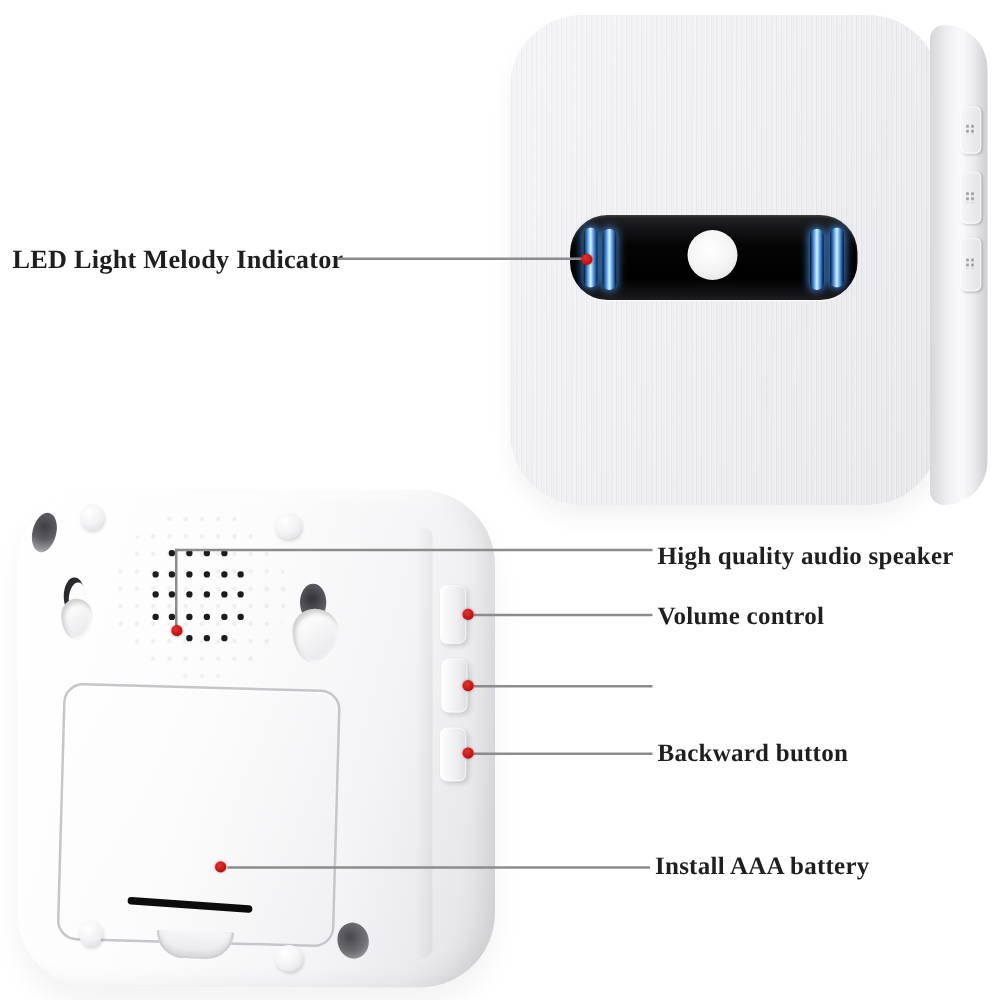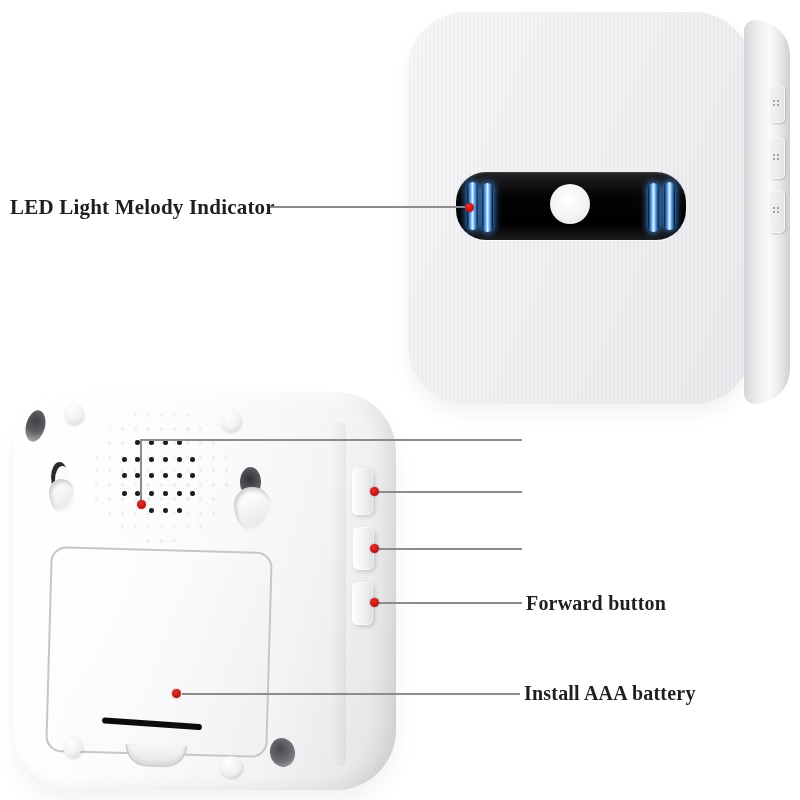--- a/index.html
+++ b/index.html
@@ -213,29 +213,31 @@
 
   <div class="callouts">
 
     <div class="lbl lbl-led" style="left:10px;top:195px;">LED Light Melody Indicator</div>
     <div class="line" style="left:270px;top:206px;width:197px;"></div>
     <div class="cdot" style="left:465px;top:203px;"></div>
 
     <div class="line" style="left:140px;top:439px;width:382px;"></div>
     <div class="line line-v" style="left:140px;top:439px;height:63px;"></div>
     <div class="cdot" style="left:137px;top:500px;"></div>
+    <div class="lbl" style="left:526px;top:433px;">High quality audio speaker</div>
 
     <div class="line" style="left:379px;top:491px;width:143px;"></div>
     <div class="cdot" style="left:370px;top:487px;"></div>
+    <div class="lbl" style="left:526px;top:481px;">Volume control</div>
 
     <div class="line" style="left:379px;top:548px;width:143px;"></div>
     <div class="cdot" style="left:370px;top:544px;"></div>
 
     <div class="line" style="left:379px;top:602px;width:143px;"></div>
     <div class="cdot" style="left:370px;top:598px;"></div>
-    <div class="lbl" style="left:526px;top:591px;">Forward button</div>
+    <div class="lbl" style="left:526px;top:591px;">Backward button</div>
 
     <div class="line" style="left:182px;top:693px;width:338px;"></div>
     <div class="cdot" style="left:172px;top:689px;"></div>
     <div class="lbl" style="left:524px;top:681px;">Install AAA battery</div>
   </div>
 
 </div>
 
 </body></html>

